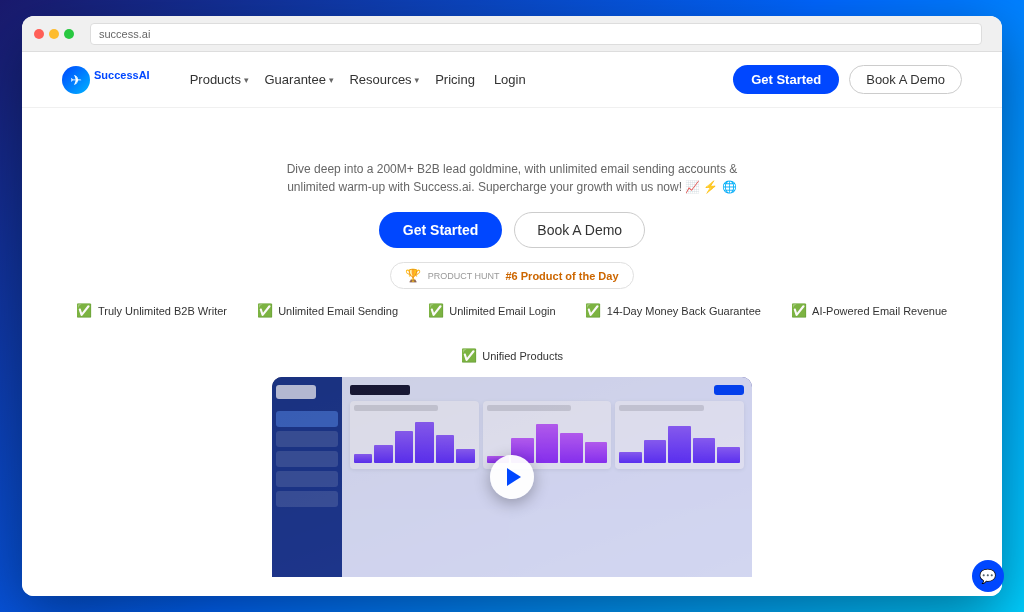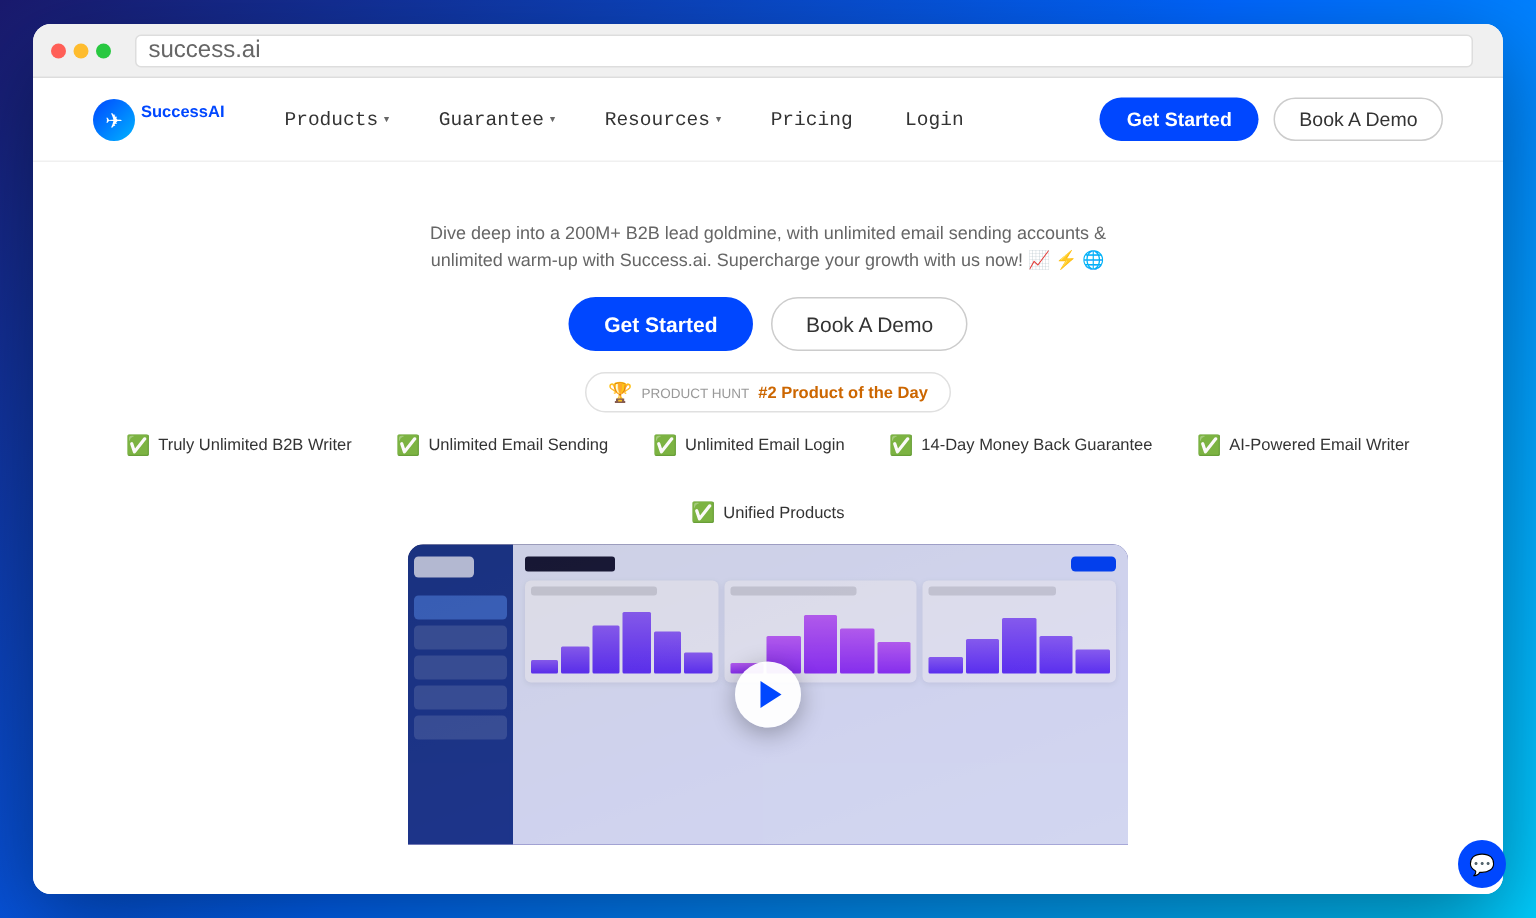--- a/index.html
+++ b/index.html
@@ -43,21 +43,21 @@
     .dot-green { background: #28c840; }
     .browser-url {
       flex: 1;
       background: #fff;
       border-radius: 4px;
       height: 22px;
       margin: 0 8px;
       display: flex;
       align-items: center;
       padding: 0 8px;
-      font-size: 16px;
+      font-size: 11px;
       color: #666;
       border: 1px solid #ddd;
     }
     
     .page-content {
       flex: 1;
       overflow: hidden;
       display: flex;
       flex-direction: column;
       background: #fff;
@@ -88,23 +88,22 @@
     }
     .logo-text {
       font-weight: 700;
       font-size: 16px;
       color: #1a1a2e;
     }
     .logo-text span { color: #0047ff; font-size: 11px; vertical-align: super; }
     .nav-links {
       display: flex;
       align-items: flex-end;
-      gap: 32px;
-      flex: 1;
-      font-family: Liberation Mono, monospace;
+      gap: 16px;
+      flex: 1;
     }
     .nav-link {
       font-size: 13px;
       color: #333;
       cursor: pointer;
       display: flex;
       align-items: center;
       gap: 3px;
     }
     .nav-link::after {
@@ -150,21 +149,21 @@
       color: #1a1a2e;
       line-height: 1.2;
       max-width: 620px;
     }
     .hero-title .rocket { font-size: 30px; }
     .hero-title .ai-text { color: #0047ff; }
     .hero-subtitle {
       font-size: 12px;
       color: #666;
       max-width: 460px;
-      margin-top: 14px;
+      margin-top: 28px;
       line-height: 1.5;
     }
     .hero-buttons {
       display: flex;
       gap: 12px;
       margin-top: 16px;
     }
     .hero-btn-primary {
       background: #0047ff;
       color: #fff;
@@ -401,21 +400,21 @@
       <p class="hero-subtitle">Dive deep into a 200M+ B2B lead goldmine, with unlimited email sending accounts &amp; unlimited warm-up with Success.ai. Supercharge your growth with us now! 📈 ⚡ 🌐</p>
 
       <div class="hero-buttons">
         <button class="hero-btn-primary">Get Started</button>
         <button class="hero-btn-secondary">Book A Demo</button>
       </div>
 
       <div class="product-hunt-badge">
         <span class="ph-icon">🏆</span>
         <span style="font-size:9px;color:#999;font-weight:400;">PRODUCT HUNT</span>
-        <span>#2 Product of the Day</span>
+        <span>#6 Product of the Day</span>
       </div>
 
       <div class="features-row">
         <div class="feature-item">
           <span class="feature-check">✅</span>
           <span>Truly Unlimited B2B Writer</span>
         </div>
         <div class="feature-item">
           <span class="feature-check">✅</span>
           <span>Unlimited Email Sending</span>
@@ -423,21 +422,21 @@
         <div class="feature-item">
           <span class="feature-check">✅</span>
           <span>Unlimited Email Login</span>
         </div>
         <div class="feature-item">
           <span class="feature-check">✅</span>
           <span>14-Day Money Back Guarantee</span>
         </div>
         <div class="feature-item">
           <span class="feature-check">✅</span>
-          <span>AI-Powered Email Writer</span>
+          <span>AI-Powered Email Revenue</span>
         </div>
         <div class="feature-item">
           <span class="feature-check">✅</span>
           <span>Unified Products</span>
         </div>
       </div>
 
       <div class="video-container">
         <div class="dashboard-mockup">
           <div class="dash-sidebar">

